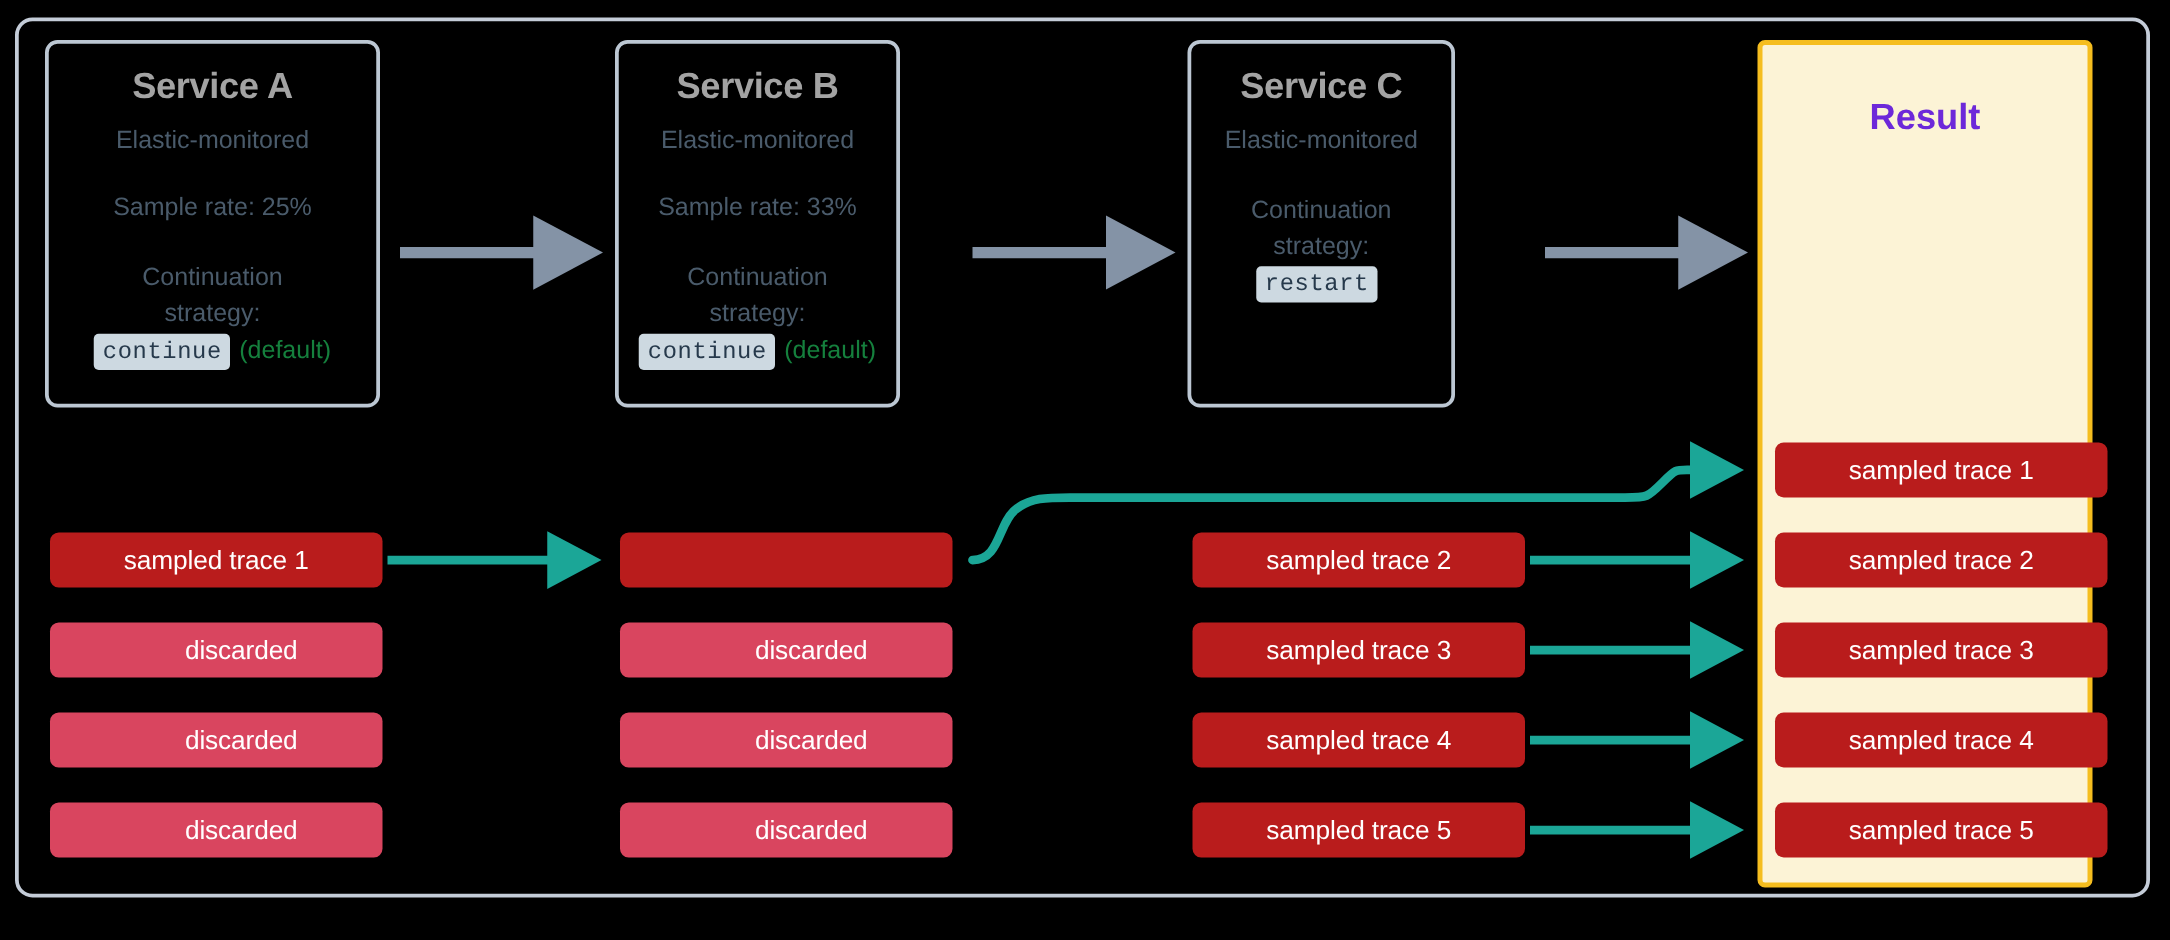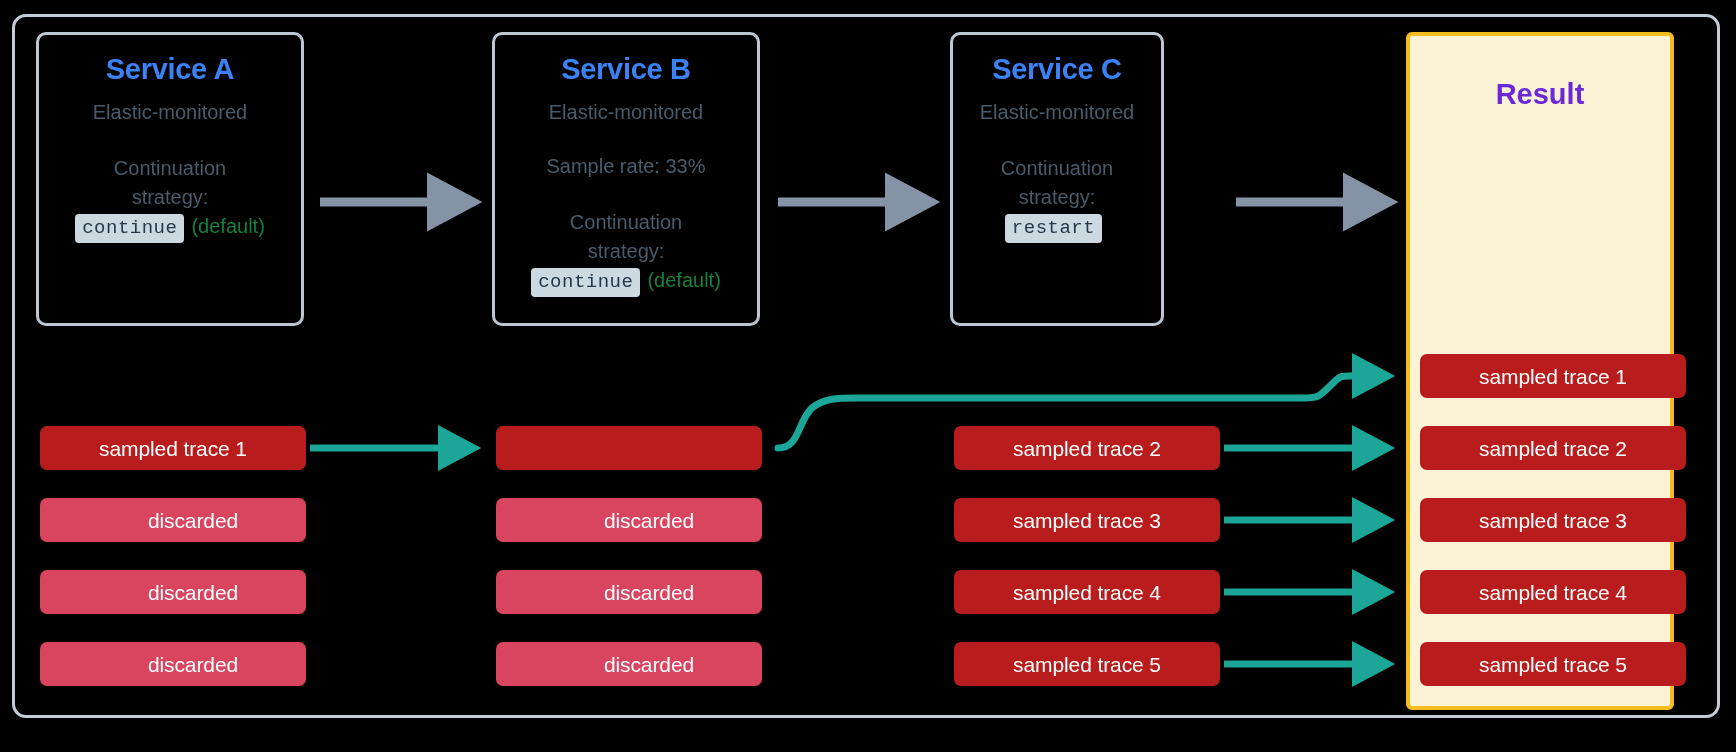--- a/index.html
+++ b/index.html
@@ -39,21 +39,21 @@
     box-sizing: border-box;
     border: 3px solid #bcc7d3;
     border-radius: 10px;
     background: transparent;
     text-align: center;
     padding-top: 18px;
   }
   .service-title {
     font-size: 29px;
     font-weight: bold;
-    color: #3b82f6;
+    color: #a3a3a3;
     letter-spacing: -0.3px;
     line-height: 1.15;
   }
   .service-sub {
     font-size: 20px;
     color: #4a5b6b;
     margin-top: 14px;
     line-height: 1.2;
   }
   .service-rate {
@@ -136,30 +136,31 @@
 </head>
 <body>
 
 <div id="canvas">
 
   <div id="outer-frame"></div>
 
   <div class="service-box" style="left:36px; top:32px; width:268px; height:294px;">
     <div class="service-title">Service A</div>
     <div class="service-sub">Elastic-monitored</div>
+    <div class="service-rate">Sample rate: 25%</div>
     <div class="service-strategy">
       <div>Continuation</div>
       <div class="strategy-line2">strategy:</div>
       <div class="code-row">
         <code class="badge">continue</code><span class="default-note">(default)</span>
       </div>
     </div>
   </div>
 
-  <div class="service-box" style="left:492px; top:32px; width:268px; height:294px;">
+  <div class="service-box" style="left:492px; top:32px; width:228px; height:294px;">
     <div class="service-title">Service B</div>
     <div class="service-sub">Elastic-monitored</div>
     <div class="service-rate">Sample rate: 33%</div>
     <div class="service-strategy">
       <div>Continuation</div>
       <div class="strategy-line2">strategy:</div>
       <div class="code-row">
         <code class="badge">continue</code><span class="default-note">(default)</span>
       </div>
     </div>

